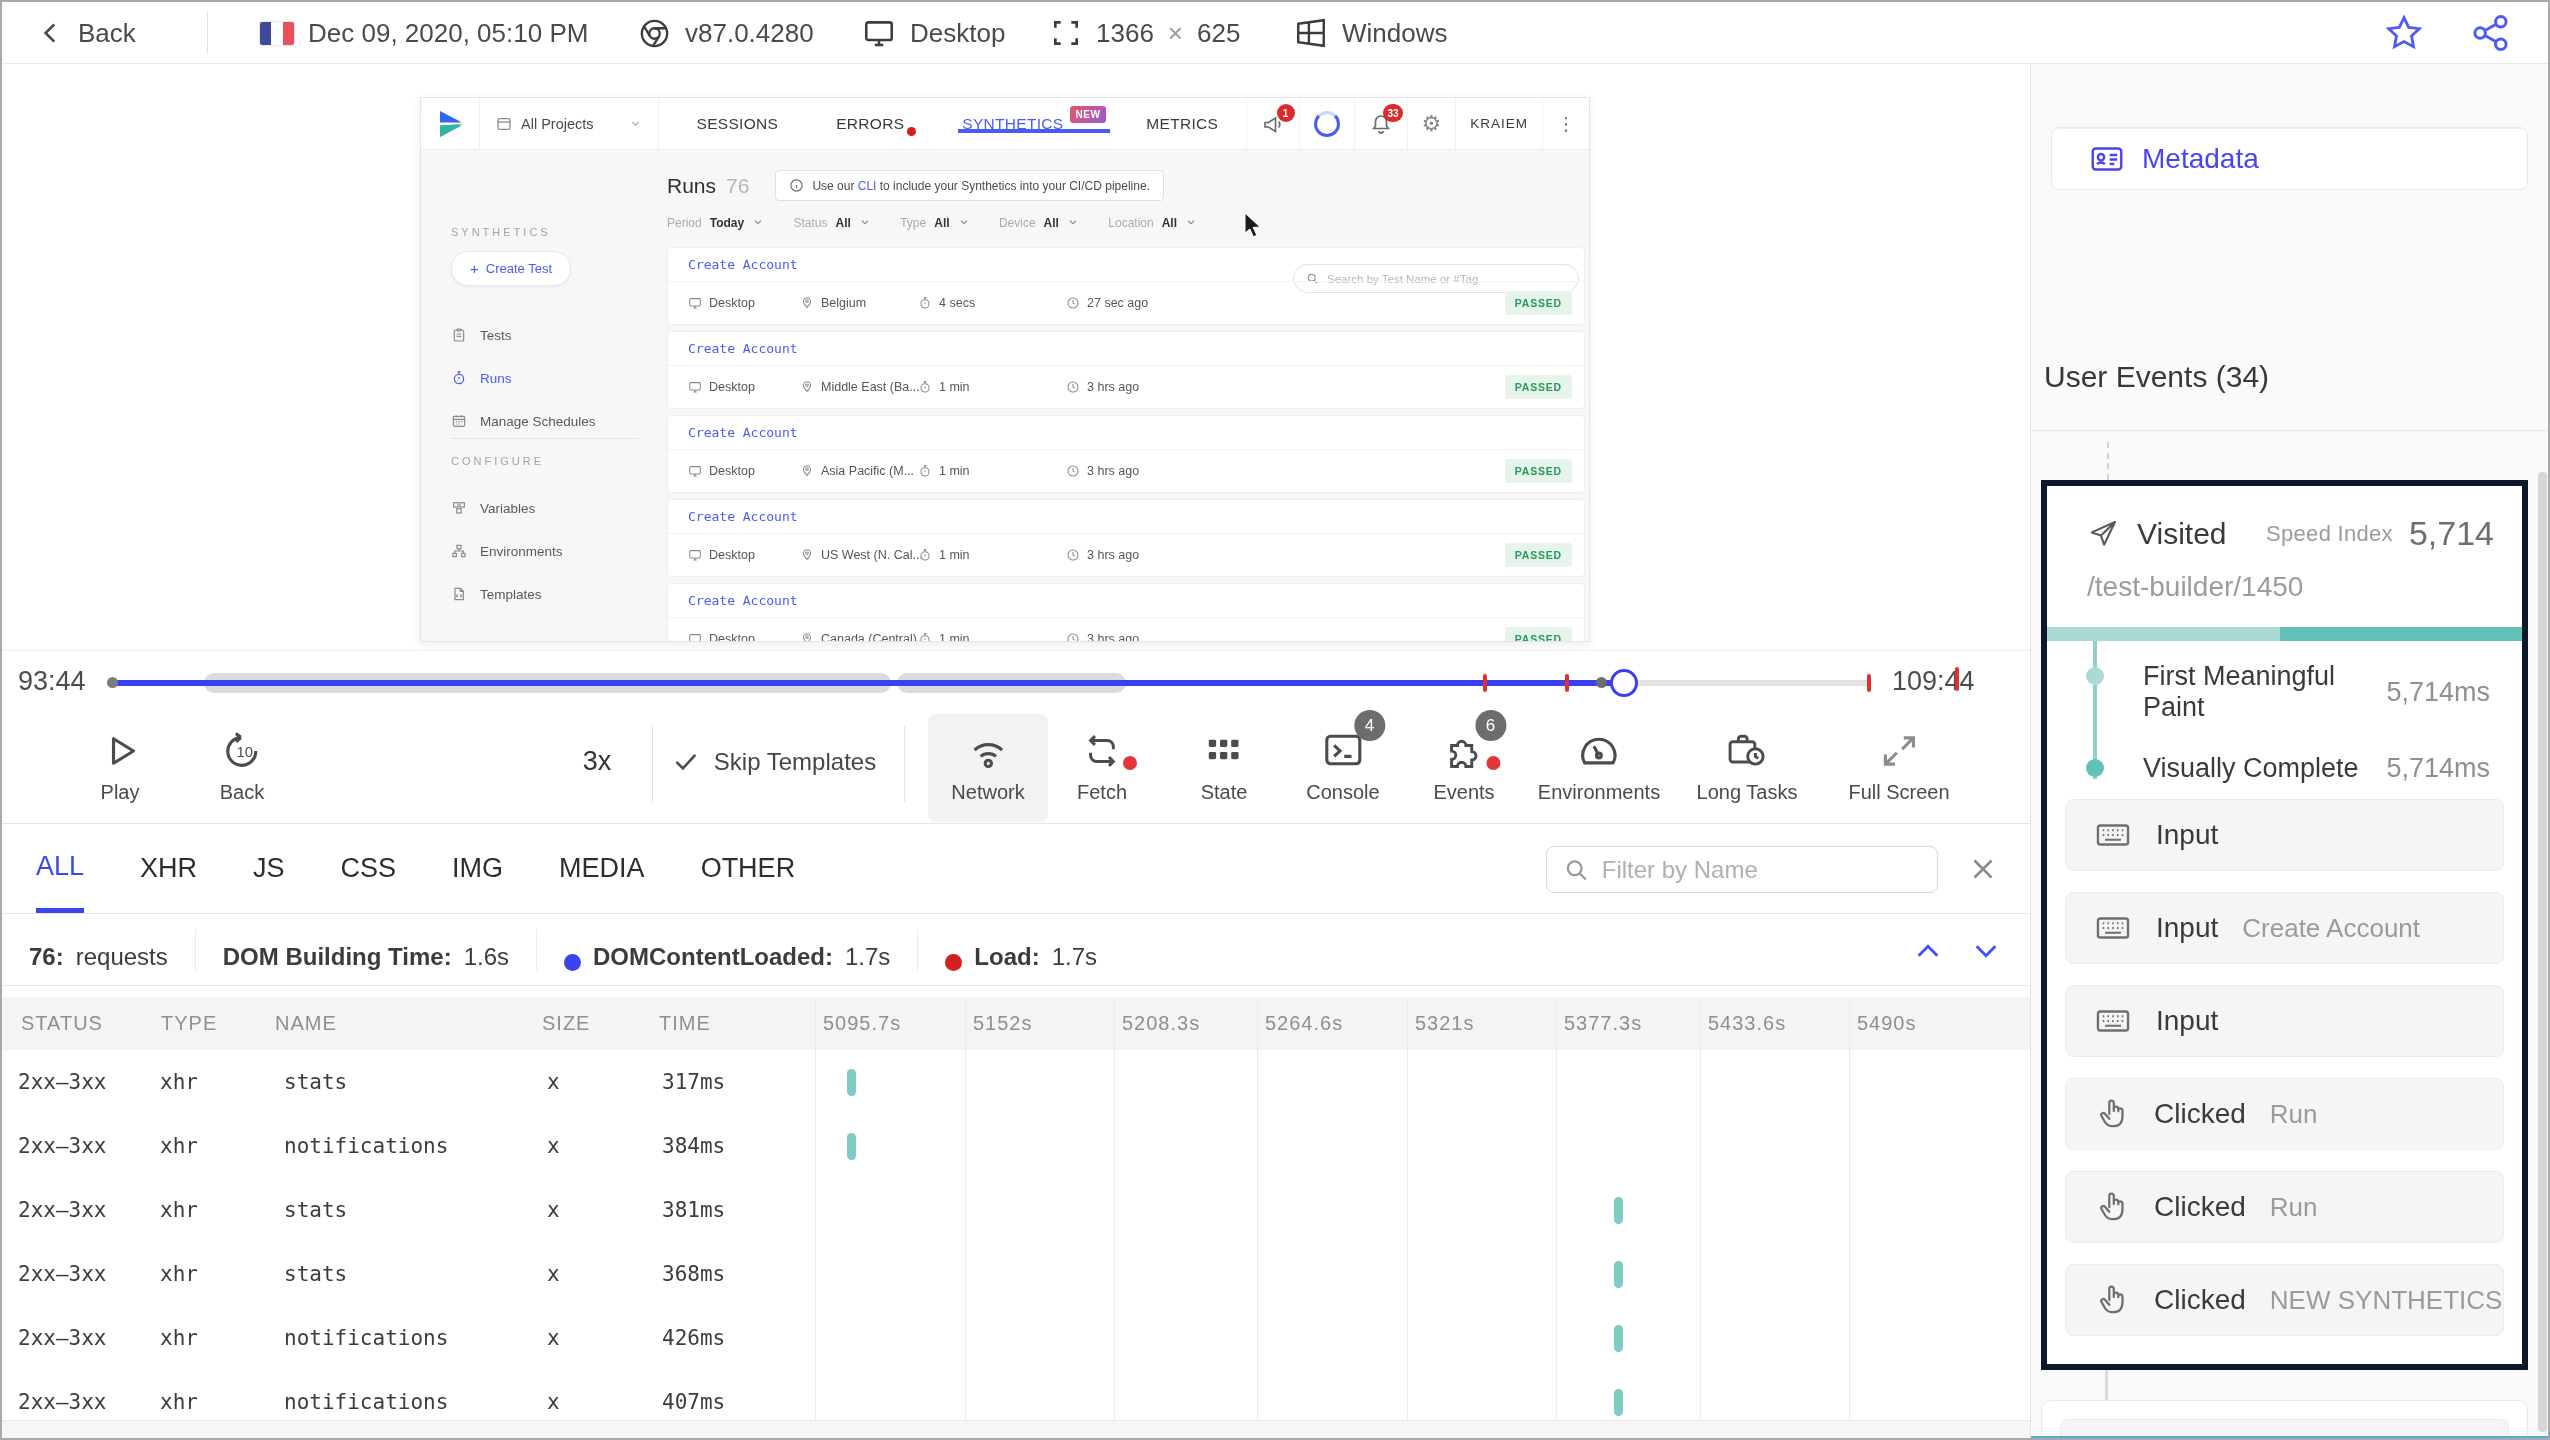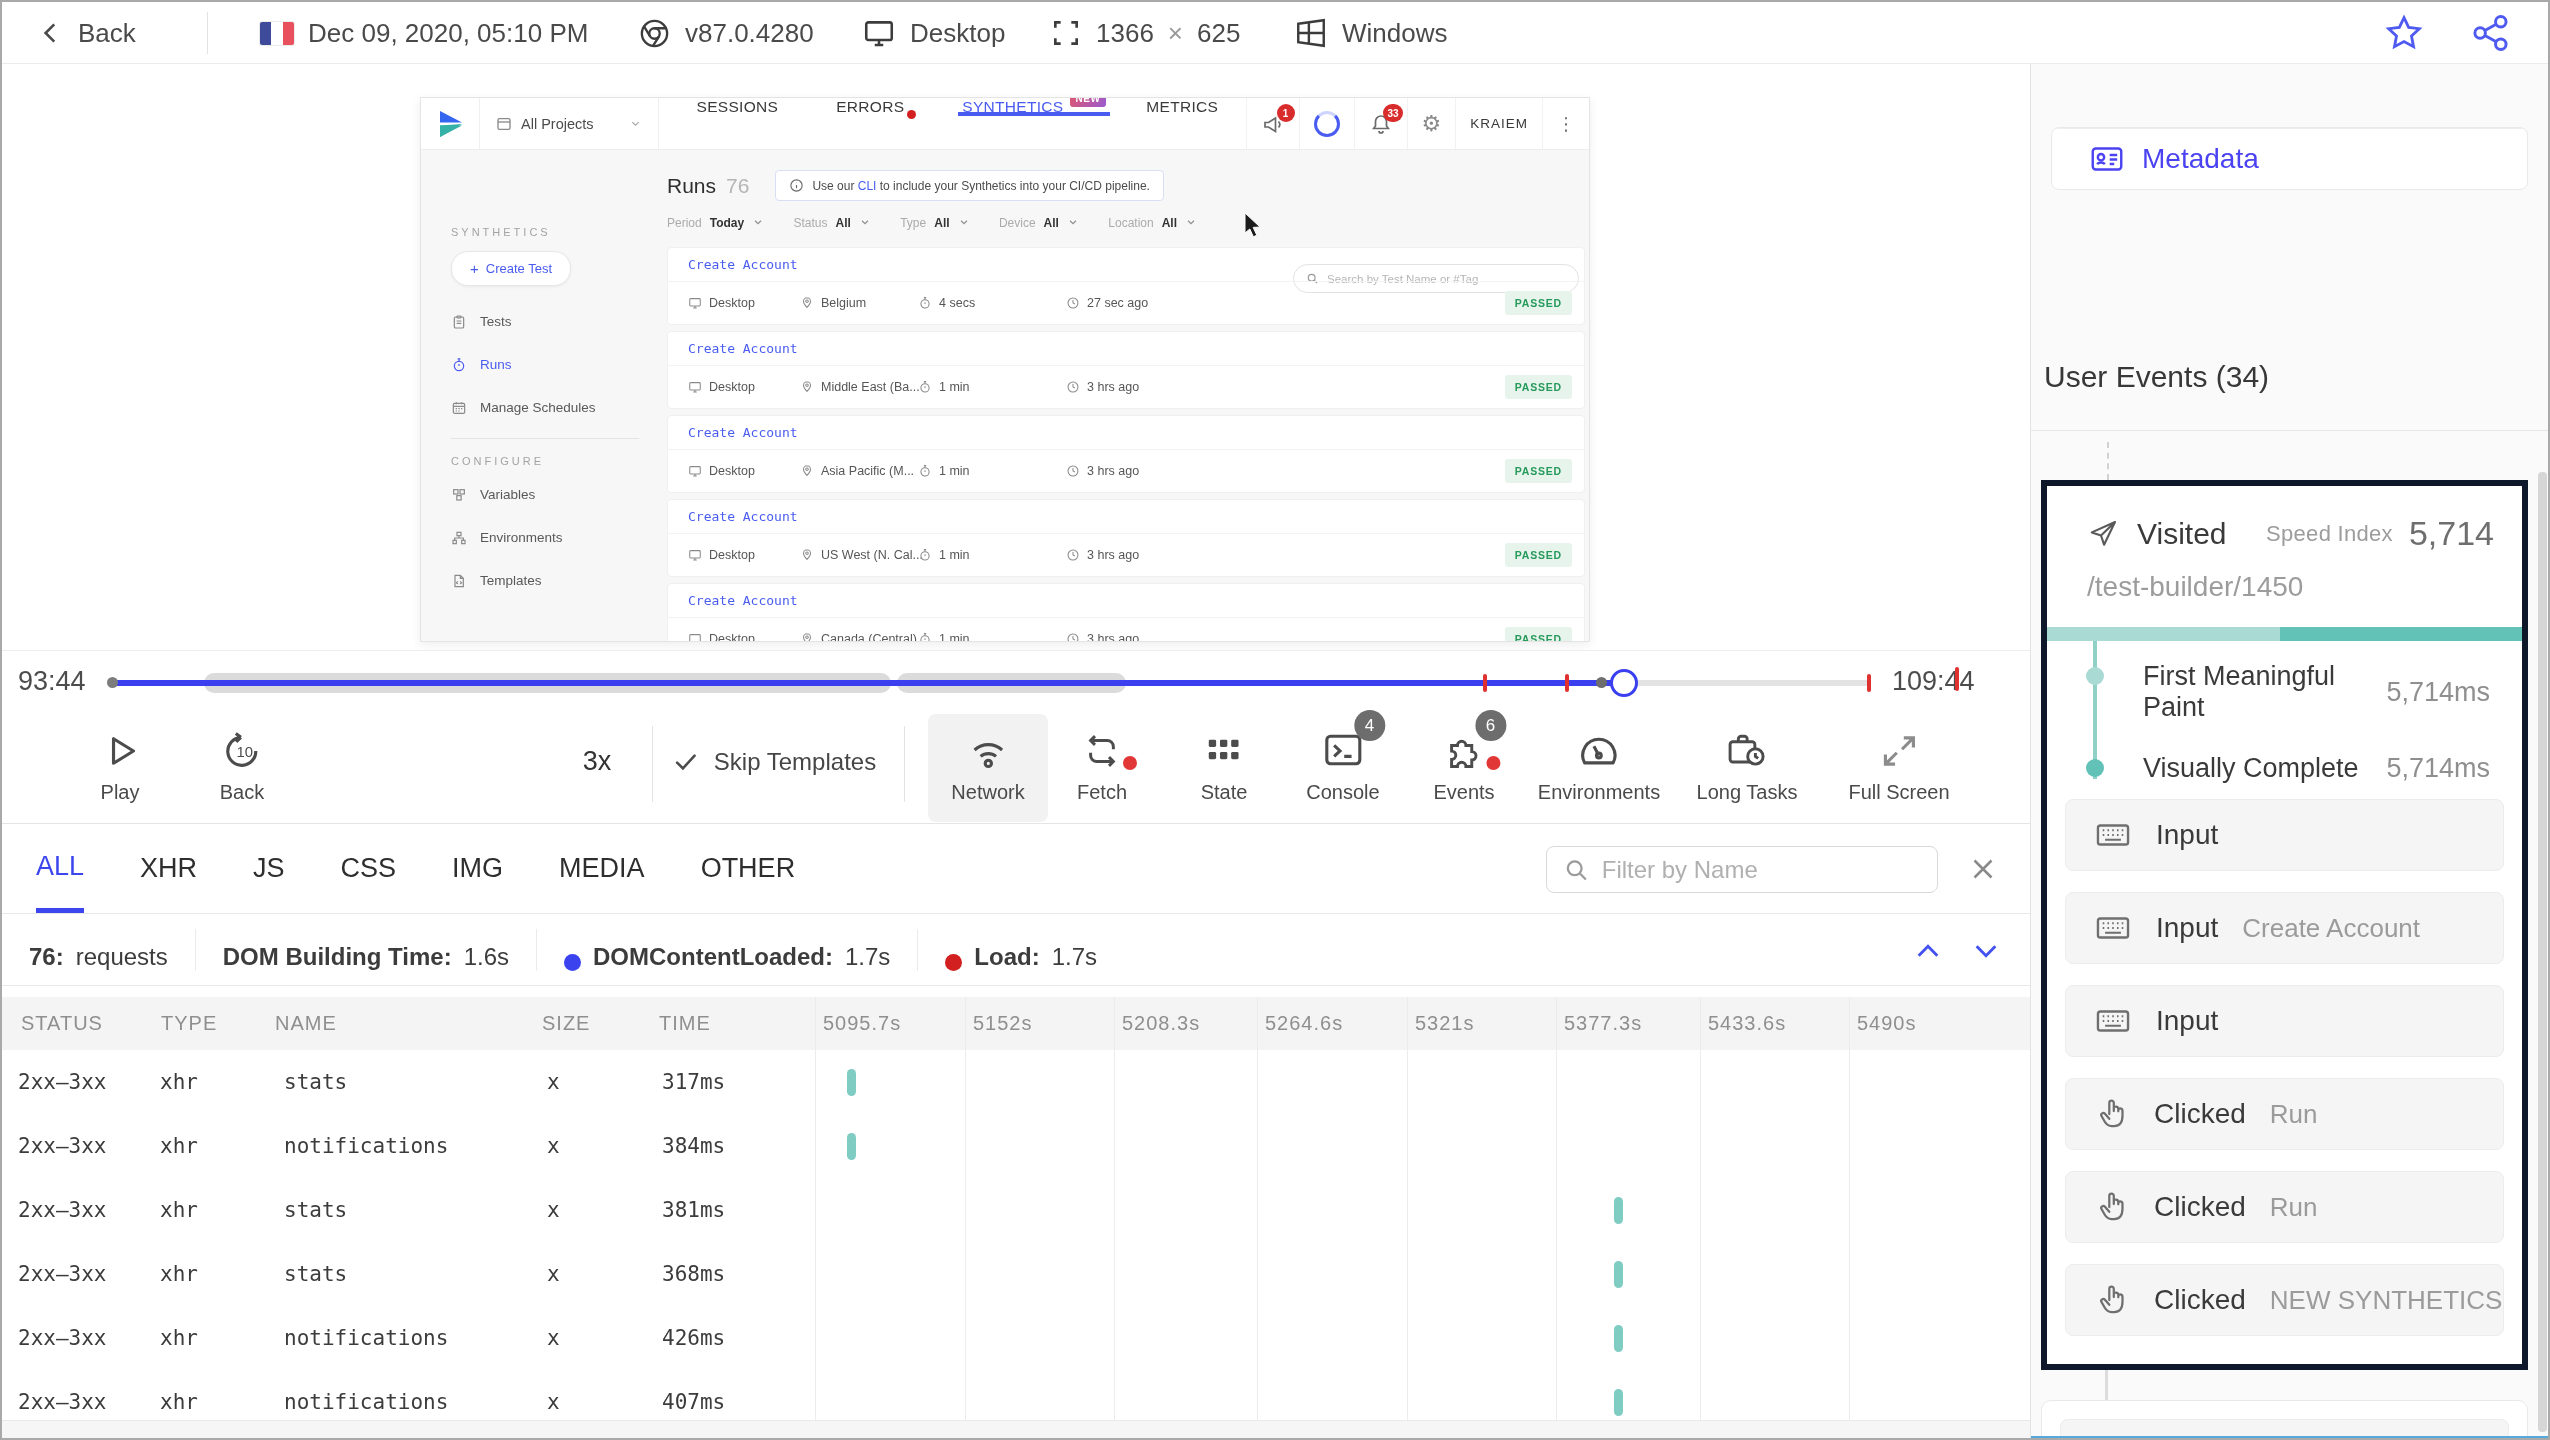--- a/index.html
+++ b/index.html
@@ -15,35 +15,35 @@
   .flag{width:34px;height:23px;border-radius:2px;overflow:hidden;display:flex;box-shadow:0 0 0 1px rgba(0,0,0,.08)}
   .flag i{flex:1}
   .muted{color:#9a9a9a}
 
   
   .stage{position:absolute;left:0;top:62px;width:2028px;height:586px;background:#fff}
   .mini{position:absolute;left:418px;top:33px;width:1170px;height:545px;background:#f7f7f8;border:1px solid #e4e4e4;box-shadow:0 3px 10px rgba(0,0,0,.07);overflow:hidden;font-size:13px}
   .mtop{height:52px;background:#fff;border-bottom:1px solid #ededed;display:flex;align-items:stretch}
   .mlogo{width:58px;display:flex;align-items:center;justify-content:center}
   .mproj{display:flex;align-items:center;gap:9px;padding:0 16px;border-left:1px solid #f0f0f0;border-right:1px solid #f0f0f0;color:#4b4b4b;font-size:14.5px}
-  .mtabs{display:flex;align-items:flex-start;gap:58px;margin-left:38px}
+  .mtabs{display:flex;align-items:center;gap:58px;margin-left:38px}
   .mtab{display:flex;align-items:center;position:relative;font-size:15.5px;font-weight:500;color:#3a3a3a;letter-spacing:.3px}
   .mtab .reddot{position:absolute;right:-12px;top:12px;width:9px;height:9px;border-radius:50%;background:#d21f1f}
   .mtab.active{color:#4a5cf0}
   .mtab.active .under{position:absolute;left:-4px;right:-4px;bottom:0;height:4px;background:#4a5cf0}
   .newbadge{margin-left:6px;transform:translateY(-9px);background:linear-gradient(120deg,#e2566b,#9a5bd0);color:#fff;font-size:10px;font-weight:700;padding:3px 6px;border-radius:3px;letter-spacing:.5px}
   .mright{margin-left:auto;display:flex;align-items:stretch}
   .mcell{display:flex;align-items:center;justify-content:center;padding:0 14px;border-left:1px solid #f2f2f2;position:relative;color:#5c5c5c}
   .numbadge{position:absolute;top:6px;right:4px;min-width:18px;height:18px;padding:0 4px;border-radius:9px;background:#d92c2c;color:#fff;font-size:10px;font-weight:700;display:flex;align-items:center;justify-content:center}
   .spinner{width:26px;height:26px;border-radius:50%;border:3.5px solid #4a5cf0;border-top-color:#ccd4ff}
   .mbody{display:flex;height:493px}
   .mnav{width:240px;padding:76px 0 0 30px}
   .mnav .sect{font-size:11px;letter-spacing:3px;color:#a3a3a3}
   .createbtn{margin-top:13px;display:inline-flex;align-items:center;gap:7px;background:#fff;border:1px solid #e7e7e7;box-shadow:0 1px 3px rgba(0,0,0,.06);border-radius:17px;padding:8px 18px;color:#4a5cf0;font-size:13px}
-  .mitem{height:43px;display:flex;align-items:center;gap:13px;color:#595959;font-size:13.5px}
+  .mitem{height:43px;display:flex;align-items:flex-end;gap:13px;color:#595959;font-size:13.5px}
   .mitem.on{color:#4a5cf0}
   .mnav hr{border:none;border-top:1px solid #e4e4e4;width:188px;margin:9px 0 16px}
   .mcontent{flex:1;position:relative;padding:20px 4px 0 6px}
   .mhead{display:flex;align-items:center}
   .mtitle{font-size:21px;color:#2f2f2f}
   .mcount{font-size:21px;color:#b5b5b5;margin-left:10px}
   .banner{margin-left:26px;display:flex;align-items:center;gap:8px;background:#fff;border:1px solid #d9dff2;border-radius:4px;padding:7px 13px;font-size:12px;color:#4c4c4c}
   .blue{color:#4a5cf0}
   .mfilters{margin-top:15px;display:flex;align-items:center;gap:30px;font-size:12px}
   .mf .lab{color:#ababab;margin-right:8px}

